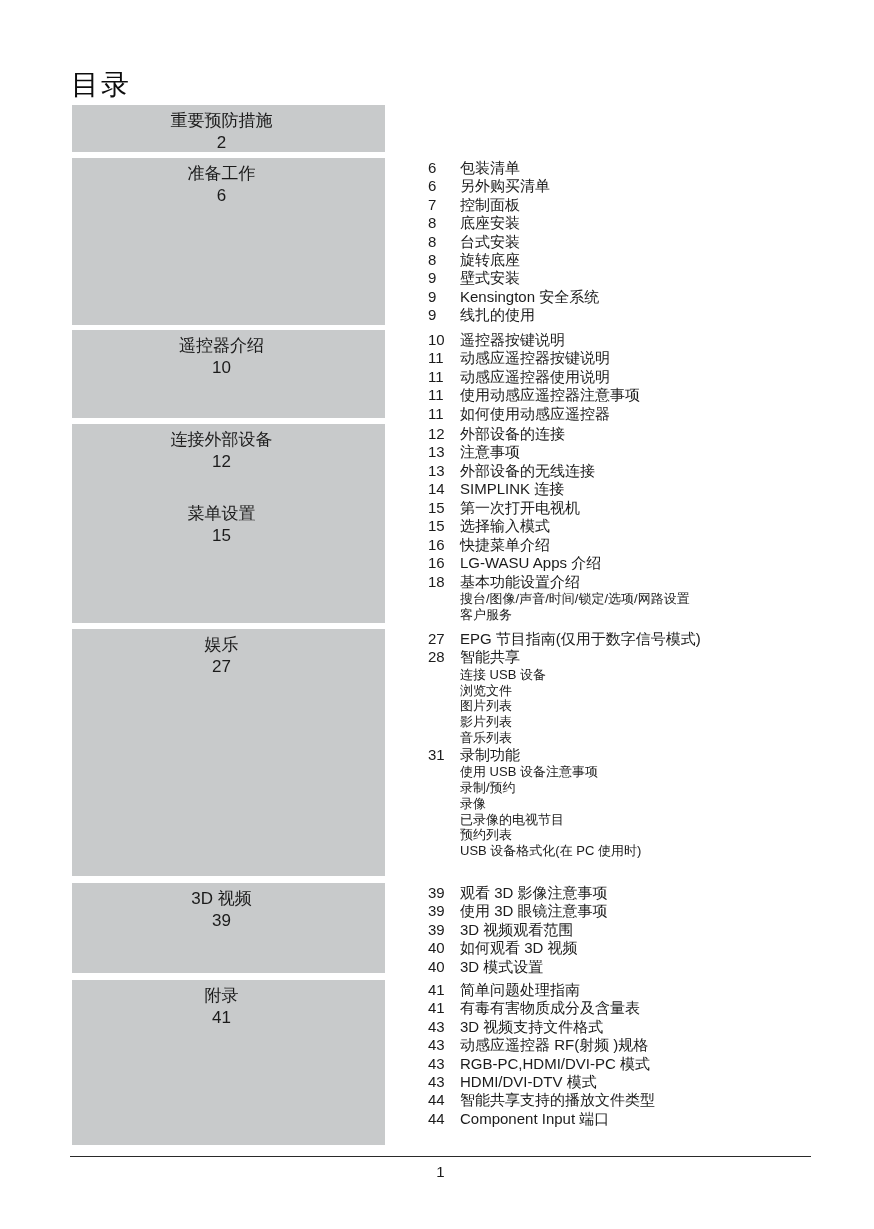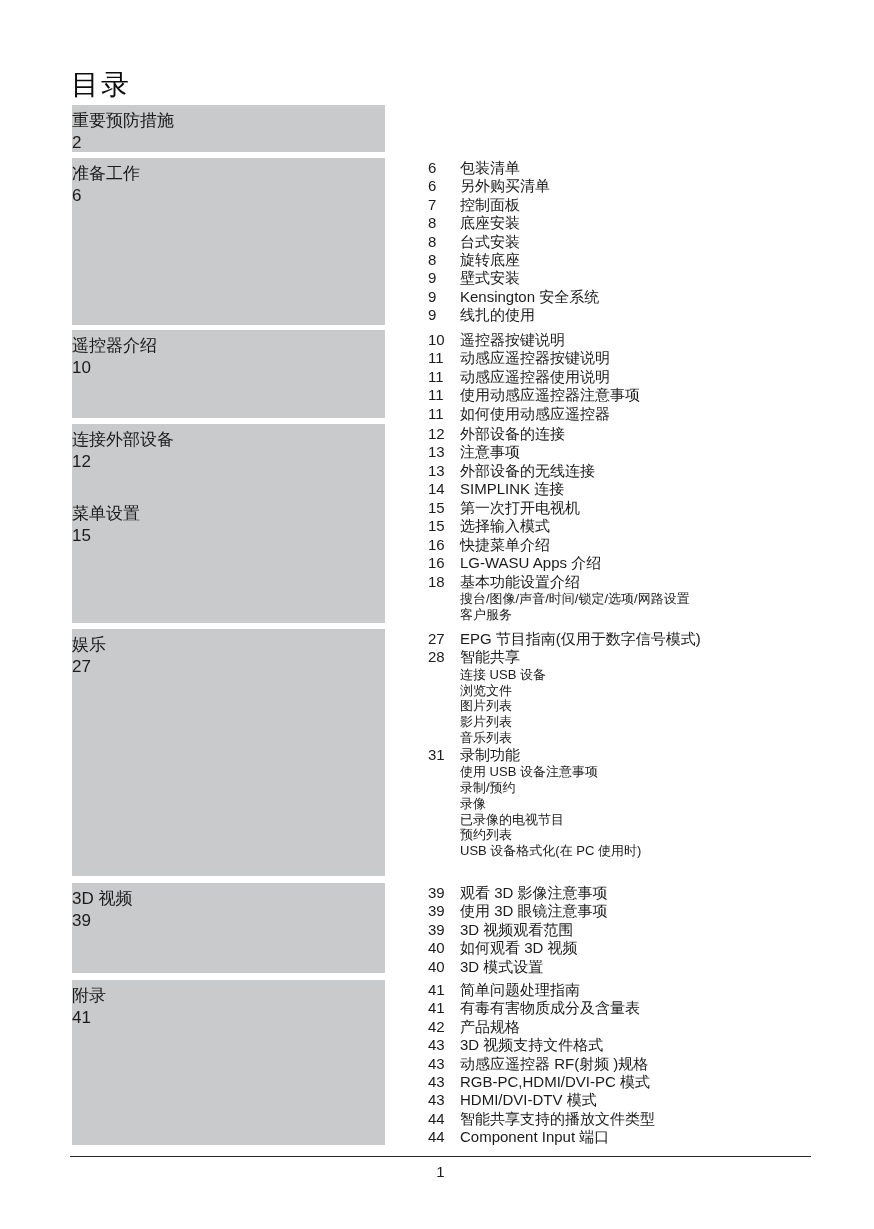--- a/index.html
+++ b/index.html
@@ -26,21 +26,21 @@
     position: absolute;
     left: 72px;
     width: 736px;
     display: flex;
     align-items: flex-start;
   }
   .box {
     flex: none;
     width: 313px;
     background: var(--box-bg, #c8cacb);
-    text-align: left;
+    text-align: center;
     padding: 5px 14px 0 0;
   }
   .box-title {
     font-size: 17px;
     line-height: 22px;
     color: #1b1b1b;
   }
   .box-page {
     font-size: 17px;
     line-height: 21px;
@@ -336,24 +336,20 @@
     <div class="items">
         <div class="toc-item">
           <span class="num">41</span>
           <span class="lab">简单问题处理指南</span>
         </div>
         <div class="toc-item">
           <span class="num">41</span>
           <span class="lab">有毒有害物质成分及含量表</span>
         </div>
         <div class="toc-item">
-          <span class="num">42</span>
-          <span class="lab">产品规格</span>
-        </div>
-        <div class="toc-item">
           <span class="num">43</span>
           <span class="lab">3D 视频支持文件格式</span>
         </div>
         <div class="toc-item">
           <span class="num">43</span>
           <span class="lab">动感应遥控器 RF(射频 )规格</span>
         </div>
         <div class="toc-item">
           <span class="num">43</span>
           <span class="lab">RGB-PC,HDMI/DVI-PC 模式</span>

